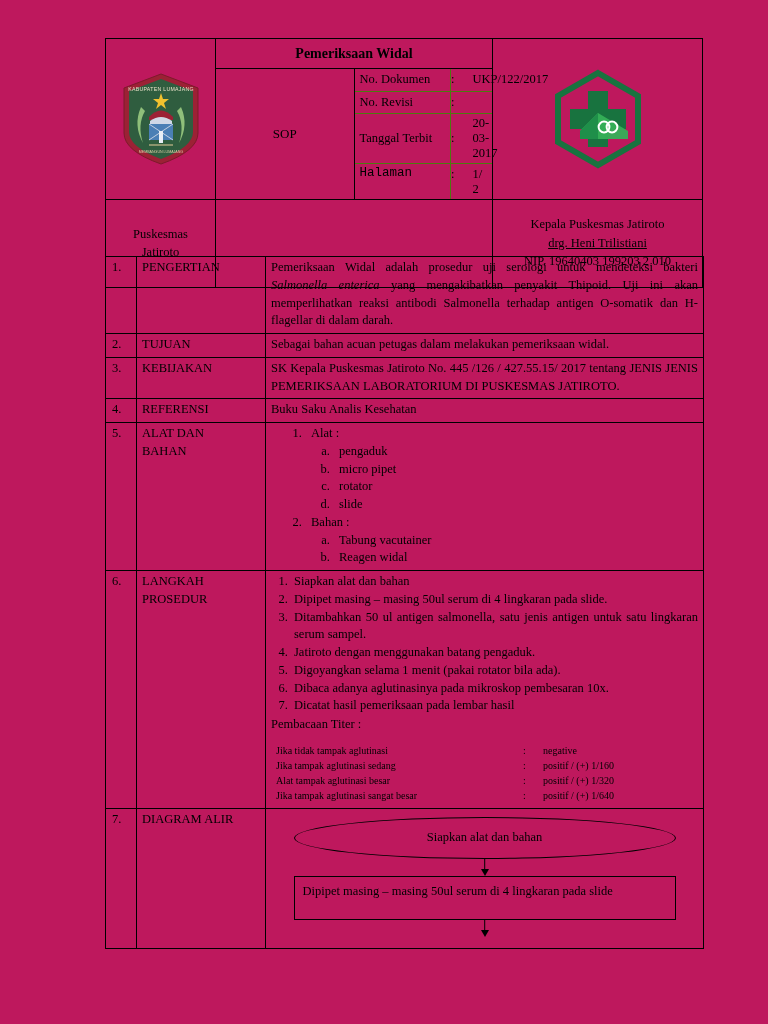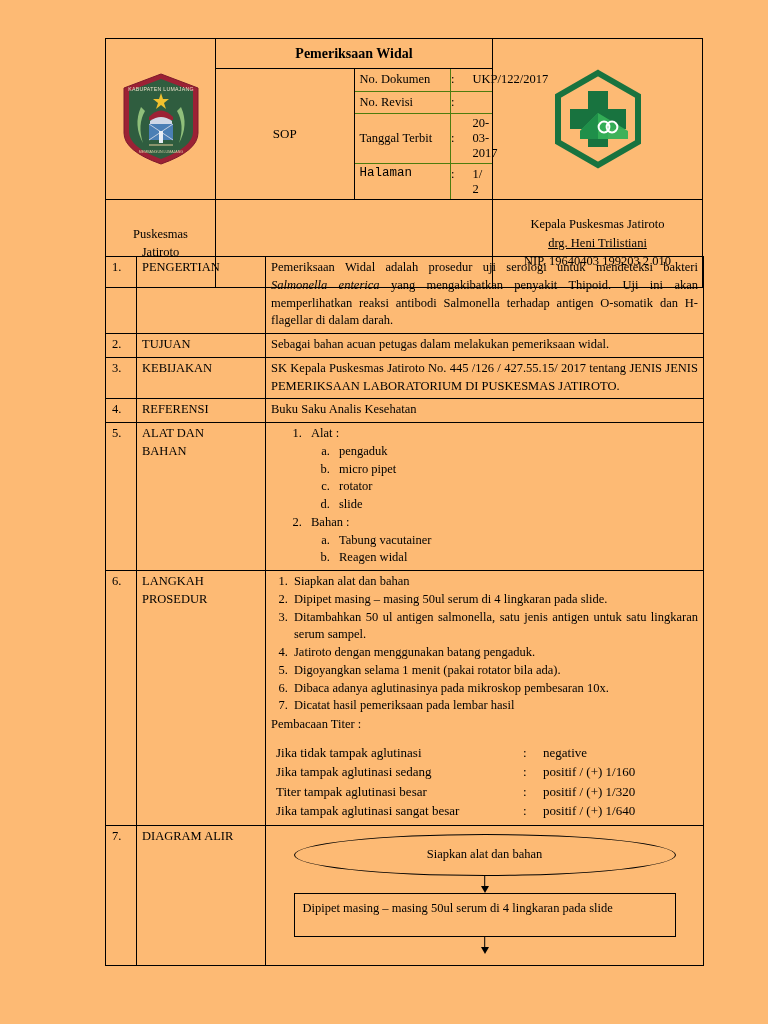--- a/index.html
+++ b/index.html
@@ -5,21 +5,21 @@
   * { box-sizing: border-box; }
   html, body {
     margin: 0; padding: 0;
     width: 768px; height: 1024px;
     background: #ffffff;
   }
   body {
     font-family: "Liberation Serif", "DejaVu Serif", serif;
     color: #000000;
   }
-  .page { position: relative; width: 768px; height: 1024px; background:#fdba74; }
+  .page { position: relative; width: 768px; height: 1024px; background:#be185d; }
 
   
   .hdr-table {
     position: absolute;
     left: 105px; top: 38px;
     width: 598px;
     border-collapse: collapse;
     table-layout: fixed;
   }
   .hdr-table td { border: 1px solid #000; padding: 0; vertical-align: middle; }
@@ -79,21 +79,21 @@
   ol.lvl1 { margin: 0; padding-left: 34px; }
   ol.lvl1 > li { margin: 0 0 0 0; padding-left: 6px; }
   ol.lvl2 { margin: 0; padding-left: 22px; list-style-type: lower-alpha; }
   ol.lvl2 > li { padding-left: 6px; }
 
   ol.steps { margin: 0; padding-left: 20px; }
   ol.steps > li { text-align: justify; padding-left: 3px; }
 
   .titer-head { margin-top: 1px; }
   .titer-tbl { border-collapse: collapse; margin-top: 10px; width: 100%; }
-  .titer-tbl td { border: none; font-size: 13px; padding: 0 0 1px 0; line-height: 1.42; }
+  .titer-tbl td { border: none; font-size: 10px; padding: 0 0 1px 0; line-height: 1.42; }
   .titer-tbl td.t-desc { width: 252px; padding-left: 5px; }
   .titer-tbl td.t-colon { width: 20px; }
   .titer-tbl td.t-val { }
 
   
   .flow { position: relative; padding: 6px 0 8px 0; min-height: 112px; }
   .flow-ellipse {
     width: 382px; height: 42px; margin: 0 auto;
     border: 1px solid #000; border-radius: 50%;
     display: flex; align-items: center; justify-content: center;
@@ -285,21 +285,21 @@
             <td class="t-desc">Jika tidak tampak aglutinasi</td>
             <td class="t-colon">:</td>
             <td class="t-val">negative</td>
           </tr>
           <tr>
             <td class="t-desc">Jika tampak aglutinasi sedang</td>
             <td class="t-colon">:</td>
             <td class="t-val">positif / (+) 1/160</td>
           </tr>
           <tr>
-            <td class="t-desc">Titer tampak aglutinasi besar</td>
+            <td class="t-desc">Alat tampak aglutinasi besar</td>
             <td class="t-colon">:</td>
             <td class="t-val">positif / (+) 1/320</td>
           </tr>
           <tr>
             <td class="t-desc">Jika tampak aglutinasi sangat besar</td>
             <td class="t-colon">:</td>
             <td class="t-val">positif  / (+) 1/640</td>
           </tr>
         </tbody>
             </table>

